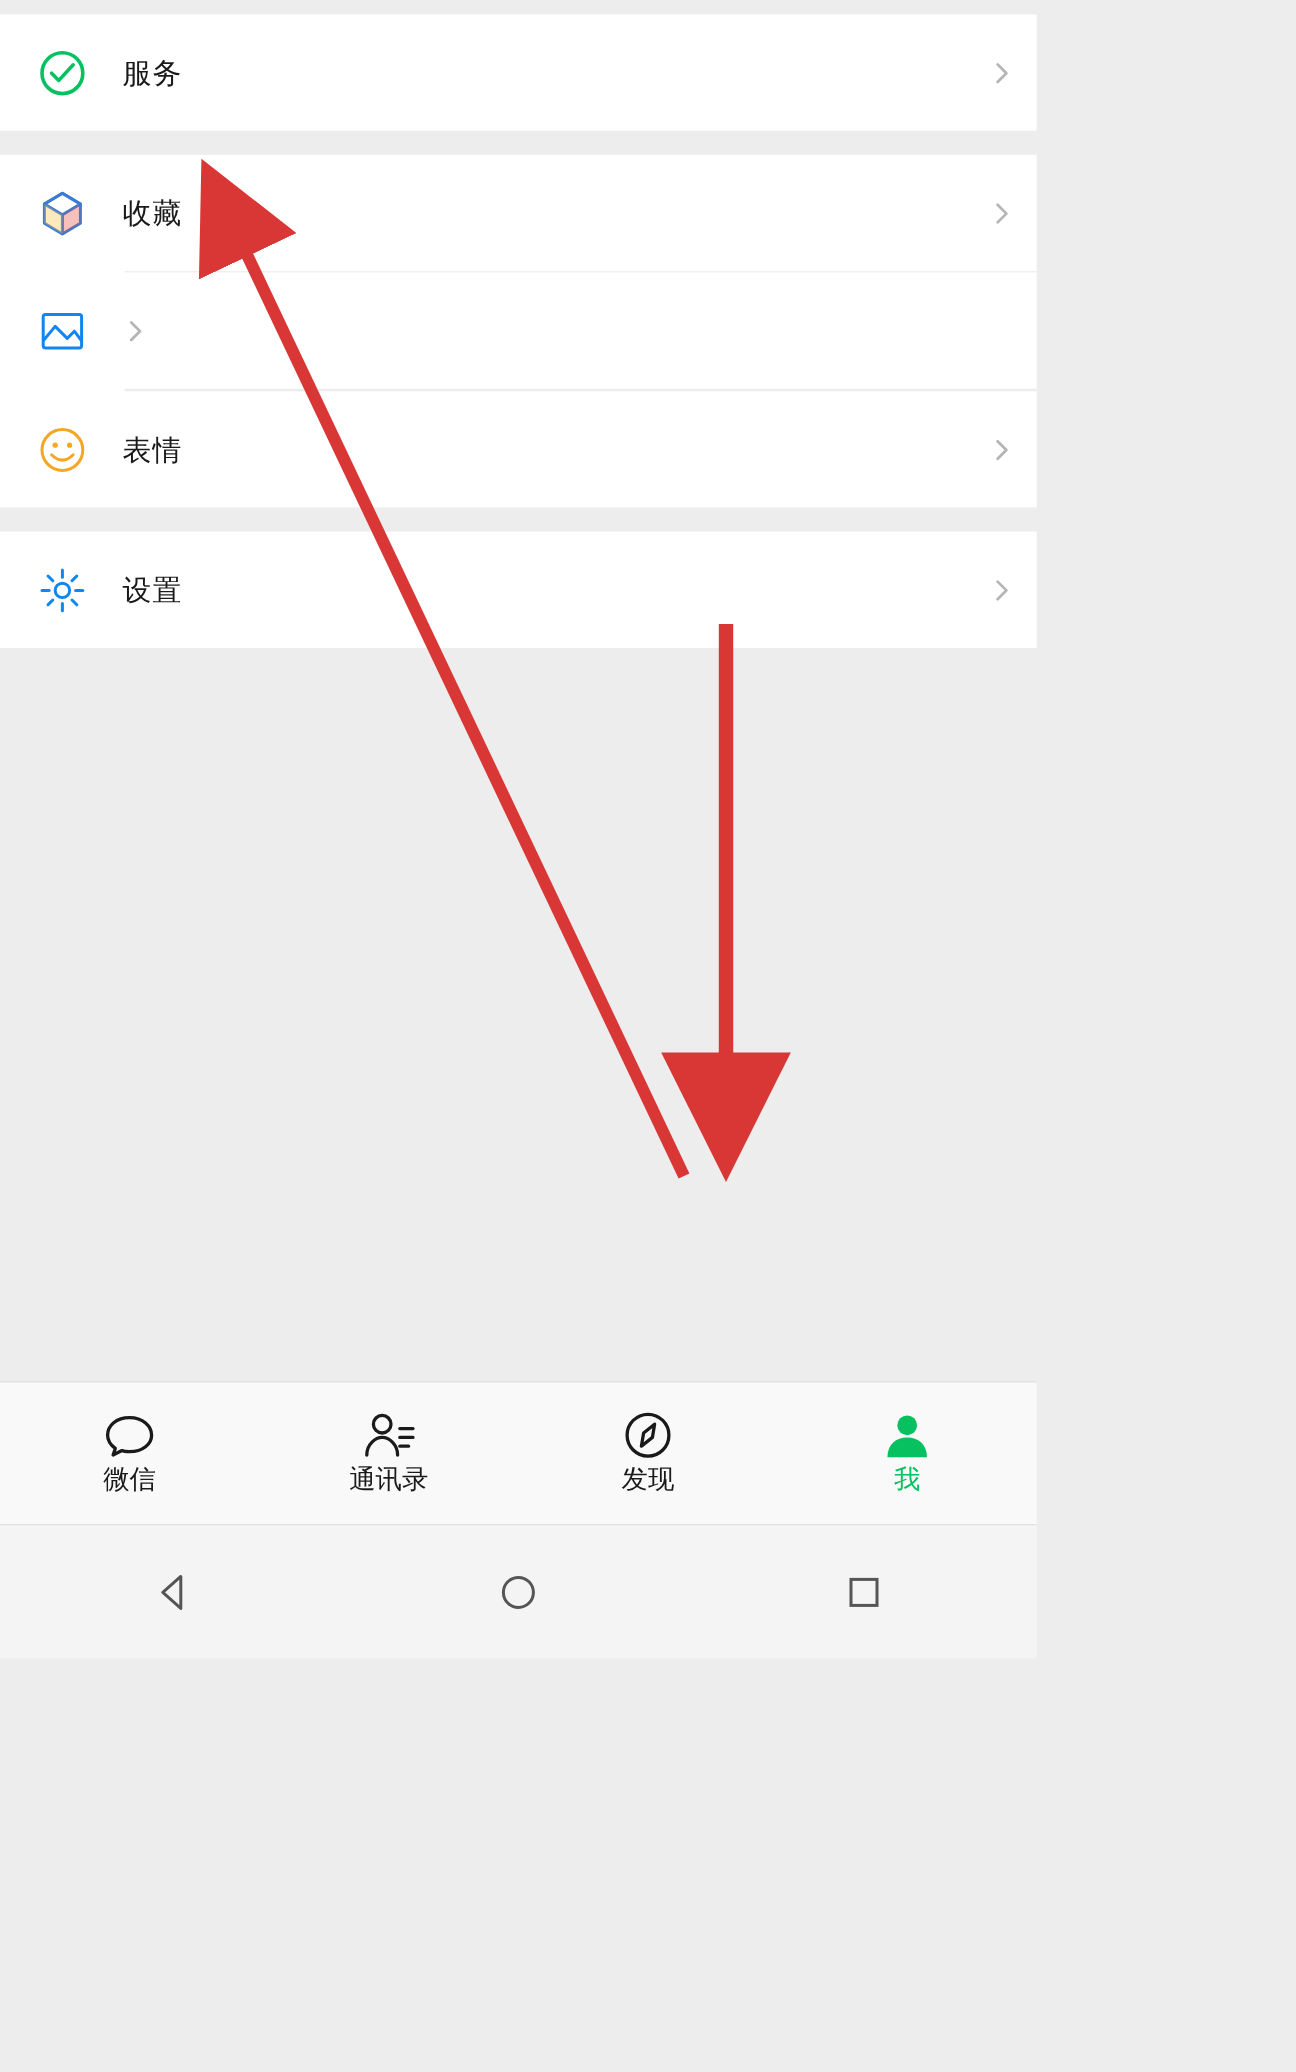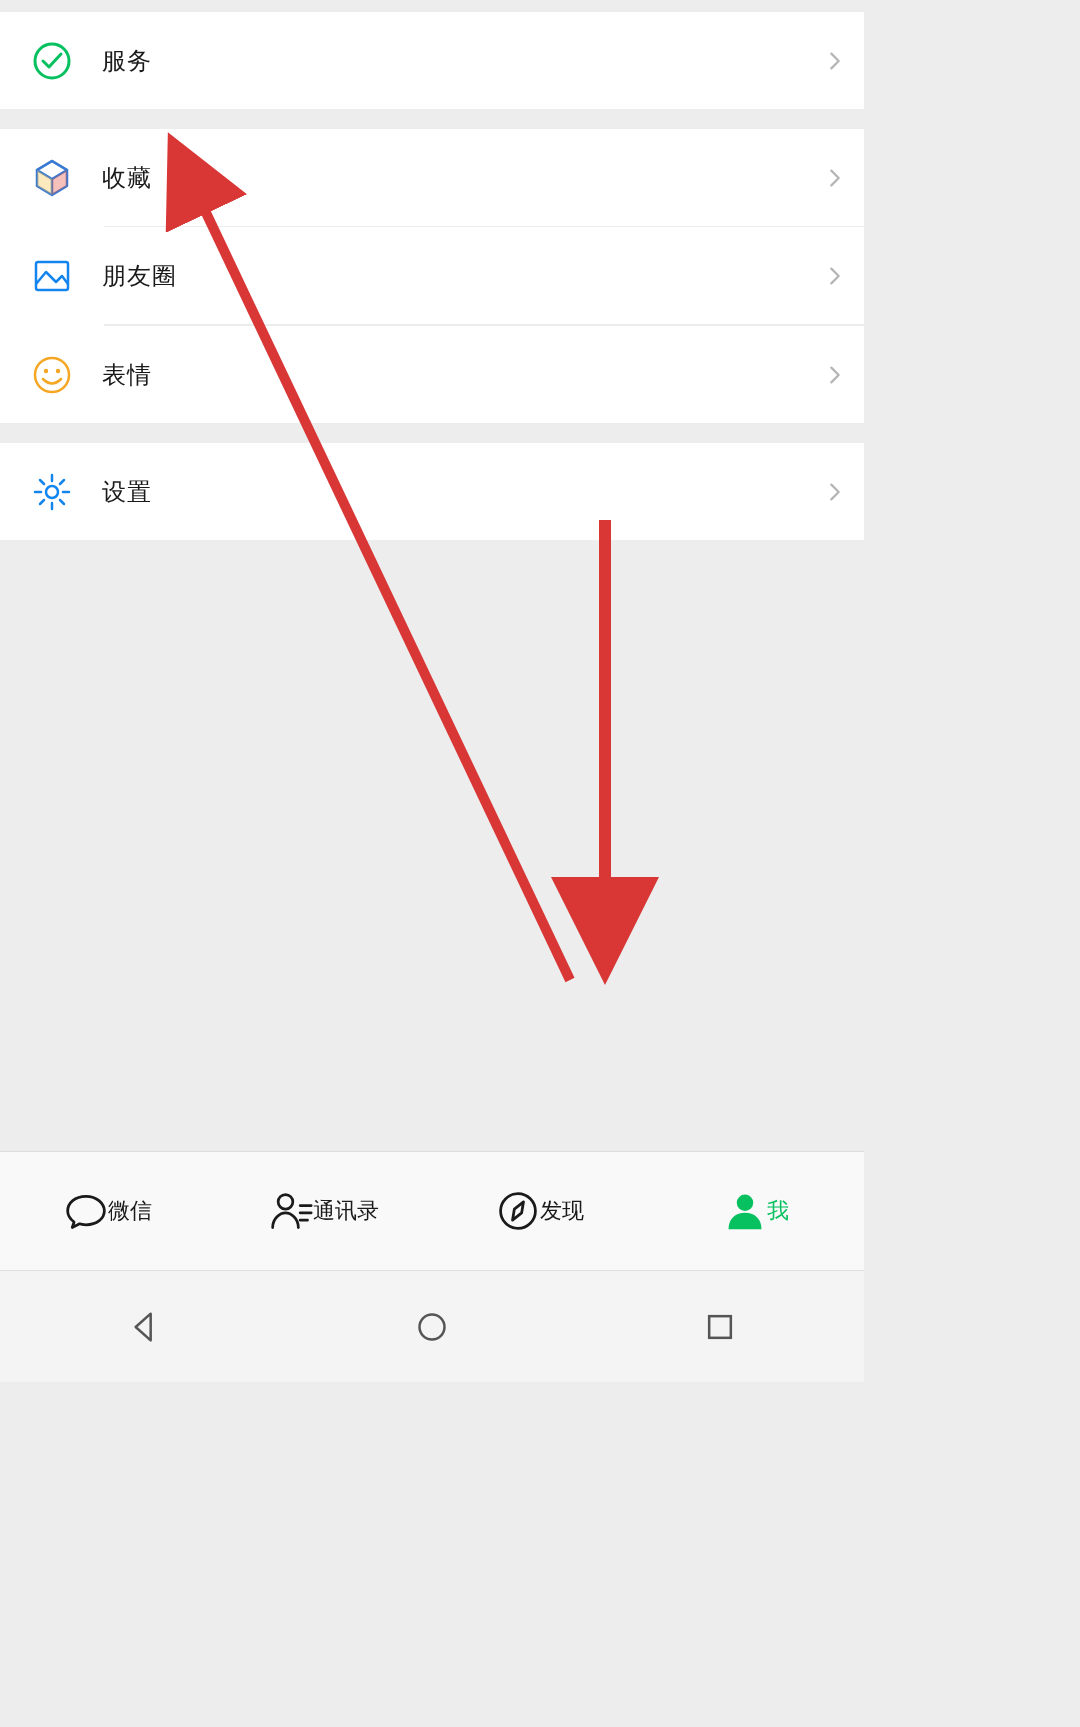--- a/index.html
+++ b/index.html
@@ -60,21 +60,21 @@
     .main { display:flex; flex-direction:column; }
     .tabbar {
       height: 119px;
       background: #f9f9f9;
       border-top: 1px solid #dcdcdc;
       display: flex;
     }
     .tab {
       flex: 1;
       display: flex;
-      flex-direction: row;
+      flex-direction: column;
       align-items: center;
       justify-content: center;
       gap: 0;
       cursor: pointer;
     }
     .tab .tab-icon { width: 44px; height: 44px; display:flex; align-items:center; justify-content:center; }
     .tab .tab-label { font-size: 22px; color: #1a1a1a; }
     .tab.active .tab-label { color: #07c160; }
     .navbar {
       height: 112px;
@@ -139,21 +139,20 @@
       </div>
       <div class="divider"></div>
 
       <div class="row">
         <span class="icon-wrap">
           <svg viewBox="0 0 40 40" width="40" height="40">
             <rect x="4" y="6" width="32" height="28" rx="2" fill="none" stroke="#1485ee" stroke-width="2.5"></rect>
             <path d="M4 28 L14 16 L24 26 L30 20 L36 28" fill="none" stroke="#1485ee" stroke-width="2.5" stroke-linejoin="round"></path>
           </svg>
         </span>
-        <span class="label">朋友圈</span>
         <span class="chevron">
           <svg viewBox="0 0 24 24" width="22" height="22">
               <path d="M8 4 l8 8 l-8 8" fill="none" stroke="#b5b5b5" stroke-width="2.5" stroke-linecap="round" stroke-linejoin="round"></path>
             </svg>
         </span>
       </div>
       <div class="divider"></div>
 
       <div class="divider"></div>
 

